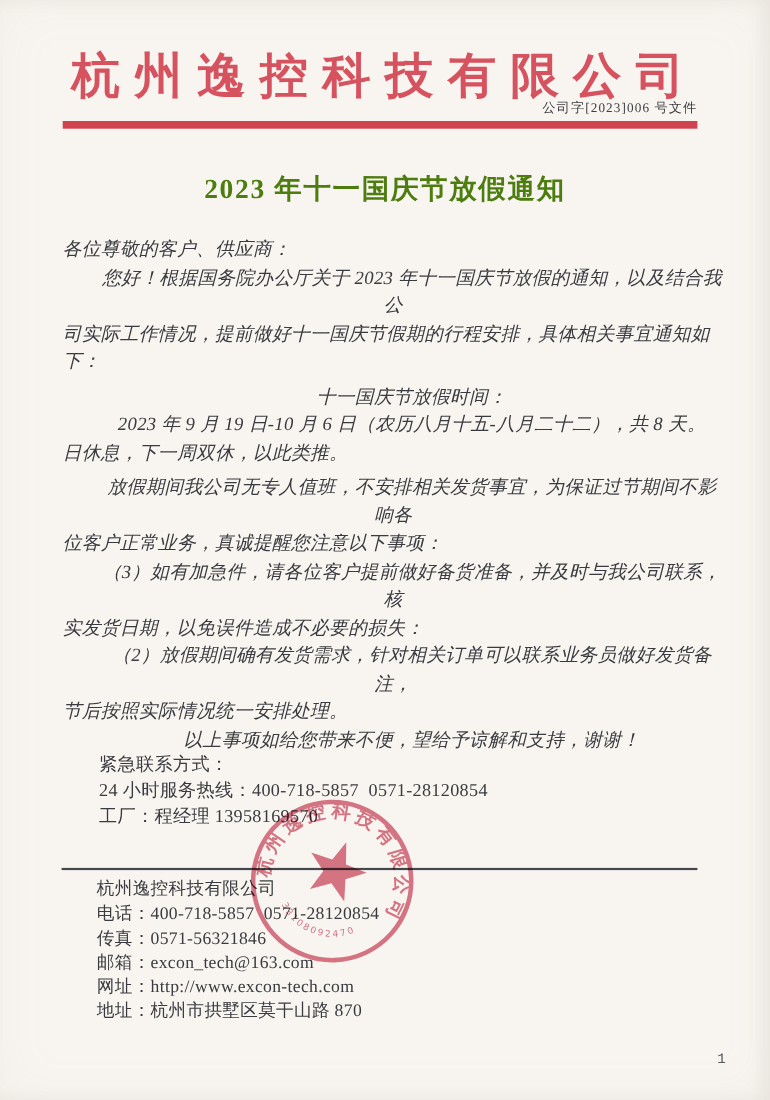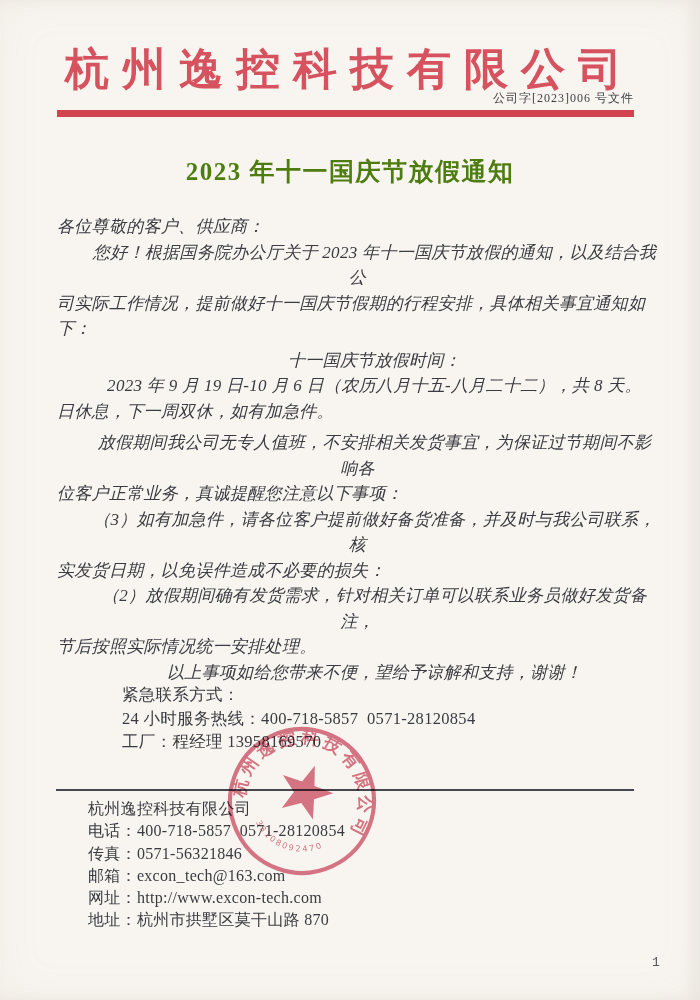--- a/index.html
+++ b/index.html
@@ -42,21 +42,21 @@
   .line{
     font-size:17px;line-height:25.5px;
     white-space:pre-wrap;
     letter-spacing:.3px;
   }
   .indent{text-indent:2em;text-align:center;}
   .gap{margin-top:6px;}
   .contact-block{
     position:absolute;top:683px;left:90px;right:60px;
   }
-  .contact-block .line{line-height:23.5px;font-size:16.5px;margin-left:32px;}
+  .contact-block .line{line-height:23.5px;font-size:16.5px;}
   .divider{
     position:absolute;top:789px;left:56px;width:578px;height:0;
     border-top:2px solid #46474c;
   }
   .footer-block{
     position:absolute;top:798px;left:88px;right:60px;
   }
   .footer-block .line{line-height:22.3px;font-size:16px;}
   .seal{
     position:absolute;left:225px;top:724px;width:154px;height:154px;
@@ -80,21 +80,21 @@
   <div class="red-bar"></div>
 
   <div class="notice-title">2023 年十一国庆节放假通知</div>
 
   <div class="body-block">
     <div class="line">各位尊敬的客户、供应商：</div>
     <div class="line indent">您好！根据国务院办公厅关于 2023 年十一国庆节放假的通知，以及结合我公</div>
     <div class="line">司实际工作情况，提前做好十一国庆节假期的行程安排，具体相关事宜通知如下：</div>
     <div class="line indent gap">十一国庆节放假时间：</div>
     <div class="line indent">2023 年 9 月 19 日-10 月 6 日（农历八月十五-八月二十二），共 8 天。</div>
-    <div class="line">日休息，下一周双休，如有加急件。</div>
+    <div class="line">日休息，下一周双休，以此类推。</div>
     <div class="line indent gap">放假期间我公司无专人值班，不安排相关发货事宜，为保证过节期间不影响各</div>
     <div class="line">位客户正常业务，真诚提醒您注意以下事项：</div>
     <div class="line indent">（3）如有加急件，请各位客户提前做好备货准备，并及时与我公司联系，核</div>
     <div class="line">实发货日期，以免误件造成不必要的损失：</div>
     <div class="line indent">（2）放假期间确有发货需求，针对相关订单可以联系业务员做好发货备注，</div>
     <div class="line">节后按照实际情况统一安排处理。</div>
     <div class="line indent">以上事项如给您带来不便，望给予谅解和支持，谢谢！</div>
   </div>
 
   <div class="contact-block">

